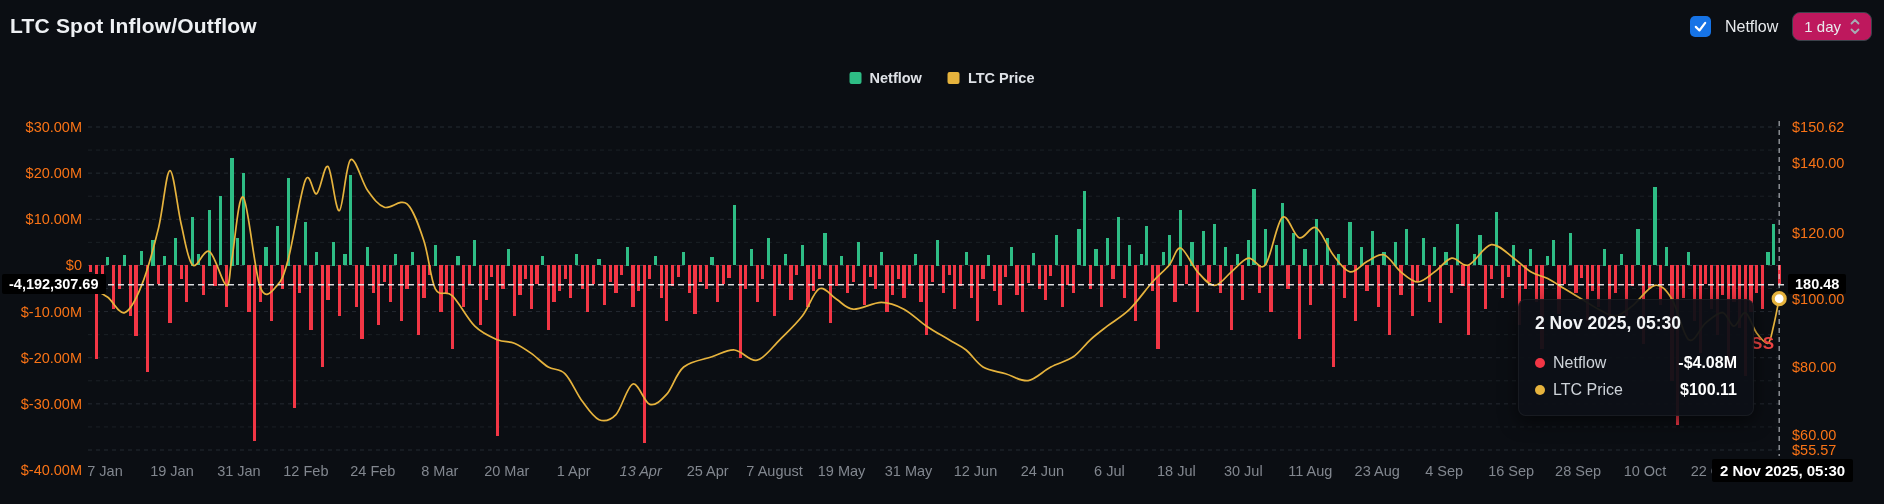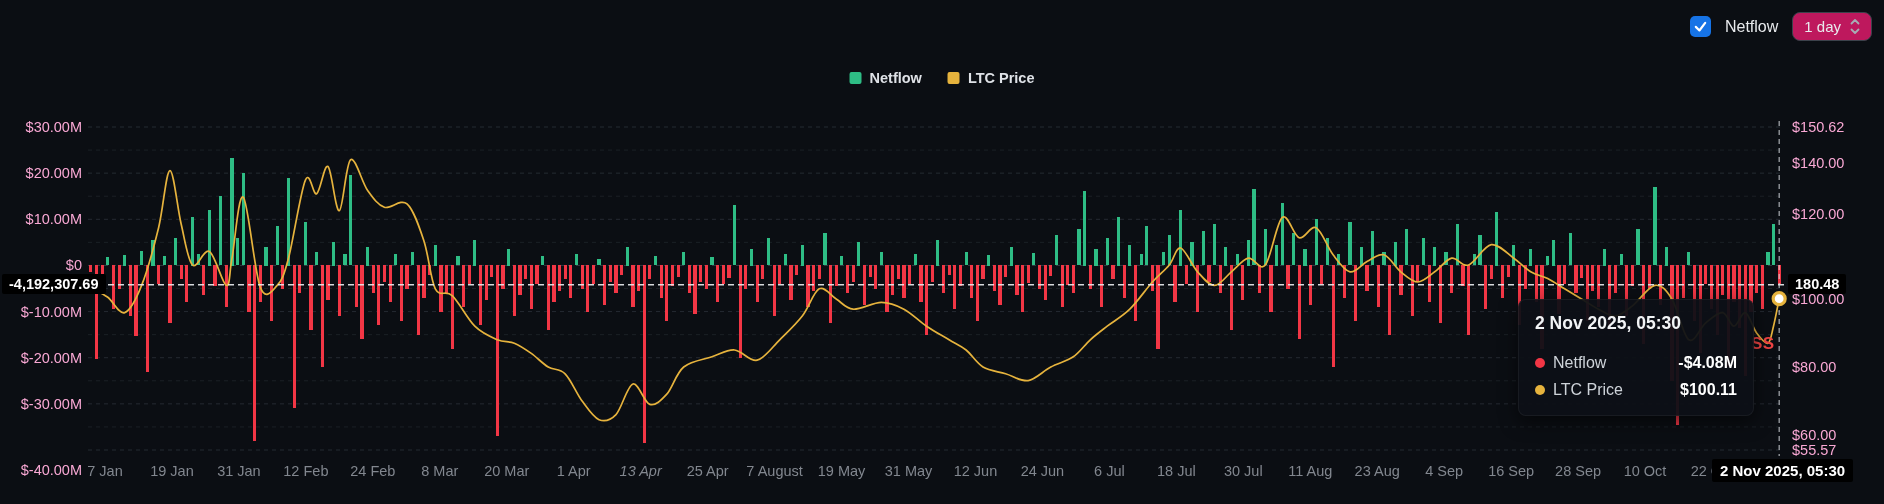--- a/index.html
+++ b/index.html
@@ -11,21 +11,21 @@
   .checkbox{width:21px;height:21px;border-radius:5px;display:flex;align-items:center;justify-content:center;cursor:pointer;}
   .checkbox svg{display:block;}
   .ctrl-label{font-size:16px;color:#e8eaed;}
   .interval{display:flex;align-items:center;gap:9px;border:1px solid #3c424b;border-radius:8px;
             padding:5px 11px;color:#e8eaed;font-size:15px;cursor:pointer;background:#be185d;}
   
   .legend{position:absolute;top:70px;left:50%;transform:translateX(-50%);display:flex;gap:26px;align-items:center;}
   .legend-item{display:flex;align-items:center;gap:8px;font-size:14.5px;color:#dfe2e7;font-weight:600;}
   .swatch{width:12px;height:12px;border-radius:2px;display:inline-block;}
   
-  .ylab{position:absolute;font-size:14.5px;color:#f9a8d4;transform:translateY(-50%);white-space:nowrap;}
+  .ylab{position:absolute;font-size:14.5px;color:#f97316;transform:translateY(-50%);white-space:nowrap;}
   .ylab-left{left:0;width:82px;text-align:right;}
   .ylab-right{left:1792px;text-align:left;}
   .xlab{position:absolute;top:463px;font-size:14.5px;color:#82878f;transform:translateX(-50%);white-space:nowrap;}
   
   .badge{position:absolute;background:#000;color:#fff;font-weight:700;font-size:14.5px;
          padding:2px 7px;border-radius:2px;white-space:nowrap;z-index:30;}
   
   .tooltip{position:absolute;left:1518px;top:299px;width:236px;box-sizing:border-box;z-index:20;
            background:rgba(13,16,22,.94);border:1px solid rgba(255,255,255,.05);border-radius:8px;
            padding:13px 16px 12px 16px;box-shadow:0 6px 18px rgba(0,0,0,.55);}
@@ -34,20 +34,21 @@
   .tt-dot{width:10px;height:10px;border-radius:50%;flex:0 0 auto;}
   .tt-val{margin-left:auto;font-weight:700;color:#fff;}
   .watermark{position:absolute;left:1751px;top:334px;font-size:17px;font-weight:700;color:#ef4444;z-index:10;letter-spacing:.5px;}
   svg.chart{position:absolute;left:0;top:0;z-index:5;}
 </style>
 </head>
 <body>
 
 <div id="app">
 
+  <div class="title">LTC Spot Inflow/Outflow</div>
 
   <div class="controls">
     <span class="checkbox" style="background-color: rgb(22, 115, 230);">
       <svg width="15" height="13" viewBox="0 0 20 18">
         <polyline points="3.5,9.5 8.5,14.5 16.5,4" fill="none" stroke="#fff" stroke-width="3" stroke-linecap="round" stroke-linejoin="round"></polyline>
       </svg>
     </span>
     <span class="ctrl-label">Netflow</span>
     <span class="interval">
       <span>1 day</span>
@@ -395,21 +396,21 @@
       <div class="ylab ylab-left" style="top: 127px;">$30.00M</div>
       <div class="ylab ylab-left" style="top: 173.143px;">$20.00M</div>
       <div class="ylab ylab-left" style="top: 219.286px;">$10.00M</div>
       <div class="ylab ylab-left" style="top: 265.429px;">$0</div>
       <div class="ylab ylab-left" style="top: 311.571px;">$-10.00M</div>
       <div class="ylab ylab-left" style="top: 357.714px;">$-20.00M</div>
       <div class="ylab ylab-left" style="top: 403.857px;">$-30.00M</div>
       <div class="ylab ylab-left" style="top: 450px; margin-top: 20px;">$-40.00M</div>
       <div class="ylab ylab-right" style="top: 127px;">$150.62</div>
       <div class="ylab ylab-right" style="top: 163.089px;">$140.00</div>
-      <div class="ylab ylab-right" style="top: 214px; text-align: right;">$120.00</div>
+      <div class="ylab ylab-right" style="top: 233px; text-align: right;">$120.00</div>
       <div class="ylab ylab-right" style="top: 299.017px;">$100.00</div>
       <div class="ylab ylab-right" style="top: 366.982px;">$80.00</div>
       <div class="ylab ylab-right" style="top: 434.946px;">$60.00</div>
       <div class="ylab ylab-right" style="top: 450px;">$55.57</div>
       <div class="xlab" style="left: 105px;">7 Jan</div>
       <div class="xlab" style="left: 171.958px;">19 Jan</div>
       <div class="xlab" style="left: 238.917px;">31 Jan</div>
       <div class="xlab" style="left: 305.875px;">12 Feb</div>
       <div class="xlab" style="left: 372.833px;">24 Feb</div>
       <div class="xlab" style="left: 439.792px;">8 Mar</div>

